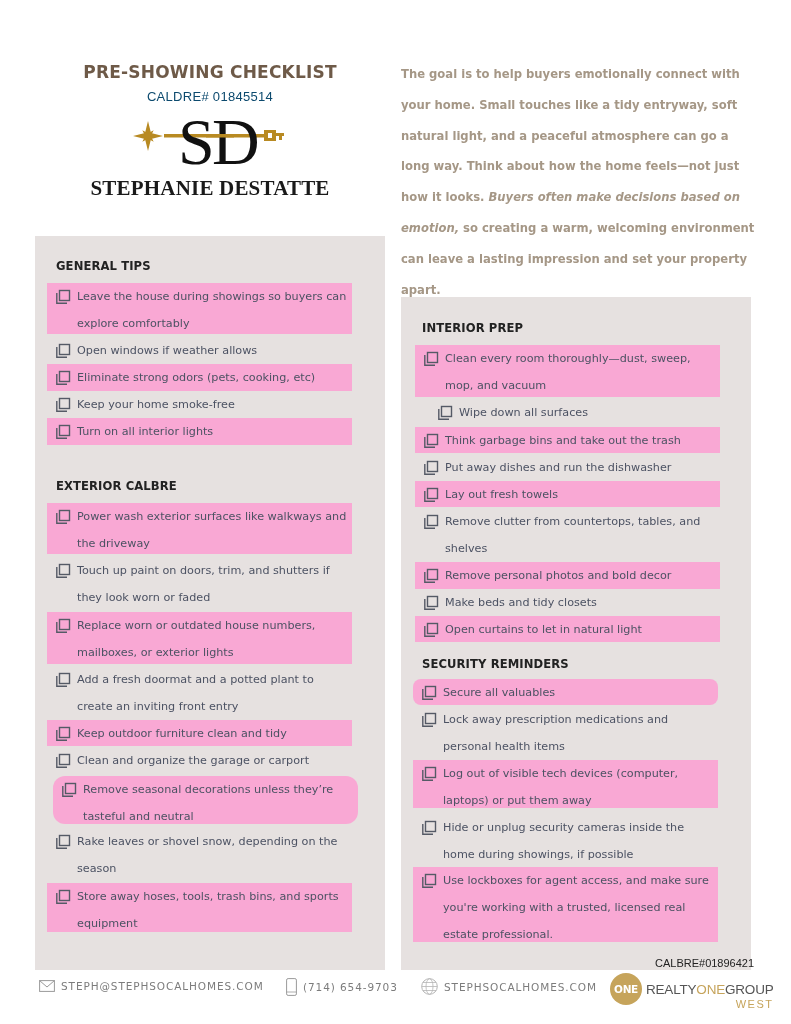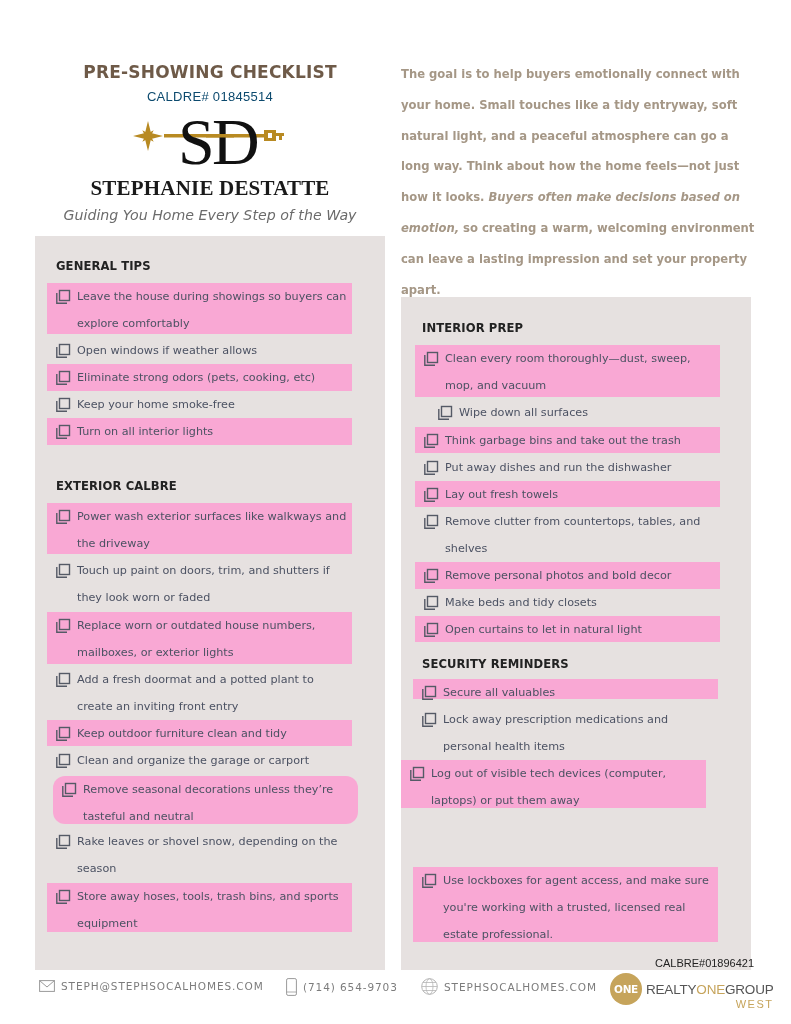--- a/index.html
+++ b/index.html
@@ -58,21 +58,20 @@
       <rect x="146" y="27" width="8" height="3" fill="#b88a22"></rect>
       <rect x="149" y="30" width="3" height="4" fill="#b88a22"></rect>
       <rect x="138" y="27" width="4" height="5" fill="#ffffff"></rect>
 
       <text x="48" y="58" font-family="Liberation Serif, DejaVu Serif, serif" font-size="66" fill="#111">S</text>
       <text x="82" y="58" font-family="Liberation Serif, DejaVu Serif, serif" font-size="66" fill="#111">D</text>
       <rect x="76" y="28" width="28" height="3.5" fill="#b88a22"></rect>
     </svg>
   </div>
   <div class="agent-name">STEPHANIE DESTATTE</div>
-  <div class="tagline">Guiding You Home Every Step of the Way</div>
 </div>
 
 <div class="intro">
   <span>The goal is to help buyers emotionally connect with your home. Small touches like a tidy entryway, soft natural light, and a peaceful atmosphere can go a long way. Think about how the home feels—not just how it looks. </span><em>Buyers often make decisions based on emotion,</em><span> so creating a warm, welcoming environment can leave a lasting impression and set your property apart.</span>
 </div>
 
 <div class="panel left">
   <div class="section-head" style="left:21px;top:23px;">GENERAL TIPS</div>
 
   <div class="item white" style="left:12px;top:47px;height:51px;">
@@ -240,40 +239,47 @@
   <div class="item white" style="left:14px;top:319px;height:26px;">
     <svg class="cb" viewBox="0 0 16 16">
         <rect x="4.5" y="1.5" width="10" height="10" fill="none" stroke="#555a66" stroke-width="1.4"></rect>
         <path d="M1.8 4 V14.2 H12" fill="none" stroke="#555a66" stroke-width="1.4"></path>
       </svg>
     <span class="text">Open curtains to let in natural light</span>
   </div>
 
   <div class="section-head" style="left:21px;top:360px;">SECURITY REMINDERS</div>
 
-  <div class="item white" style="left:12px;top:382px;height:20px;">
+  <div class="item white" style="left:12px;top:382px;height:26px;border-radius:8px;">
     <svg class="cb" viewBox="0 0 16 16">
         <rect x="4.5" y="1.5" width="10" height="10" fill="none" stroke="#555a66" stroke-width="1.4"></rect>
         <path d="M1.8 4 V14.2 H12" fill="none" stroke="#555a66" stroke-width="1.4"></path>
       </svg>
     <span class="text">Secure all valuables</span>
   </div>
   <div class="item" style="left:12px;top:409px;height:52px;">
     <svg class="cb" viewBox="0 0 16 16">
         <rect x="4.5" y="1.5" width="10" height="10" fill="none" stroke="#555a66" stroke-width="1.4"></rect>
         <path d="M1.8 4 V14.2 H12" fill="none" stroke="#555a66" stroke-width="1.4"></path>
       </svg>
     <span class="text">Lock away prescription medications and personal health items</span>
   </div>
-  <div class="item white" style="left:0;top:463px;height:48px;">
+  <div class="item white" style="left:12px;top:463px;height:48px;">
     <svg class="cb" viewBox="0 0 16 16">
         <rect x="4.5" y="1.5" width="10" height="10" fill="none" stroke="#555a66" stroke-width="1.4"></rect>
         <path d="M1.8 4 V14.2 H12" fill="none" stroke="#555a66" stroke-width="1.4"></path>
       </svg>
     <span class="text">Log out of visible tech devices (computer, laptops) or put them away</span>
+  </div>
+  <div class="item" style="left:12px;top:517px;height:52px;">
+    <svg class="cb" viewBox="0 0 16 16">
+        <rect x="4.5" y="1.5" width="10" height="10" fill="none" stroke="#555a66" stroke-width="1.4"></rect>
+        <path d="M1.8 4 V14.2 H12" fill="none" stroke="#555a66" stroke-width="1.4"></path>
+      </svg>
+    <span class="text">Hide or unplug security cameras inside the home during showings, if possible</span>
   </div>
   <div class="item white" style="left:12px;top:570px;height:75px;">
     <svg class="cb" viewBox="0 0 16 16">
         <rect x="4.5" y="1.5" width="10" height="10" fill="none" stroke="#555a66" stroke-width="1.4"></rect>
         <path d="M1.8 4 V14.2 H12" fill="none" stroke="#555a66" stroke-width="1.4"></path>
       </svg>
     <span class="text">Use lockboxes for agent access, and make sure you're working with a trusted, licensed real estate professional.</span>
   </div>
 </div>
 

